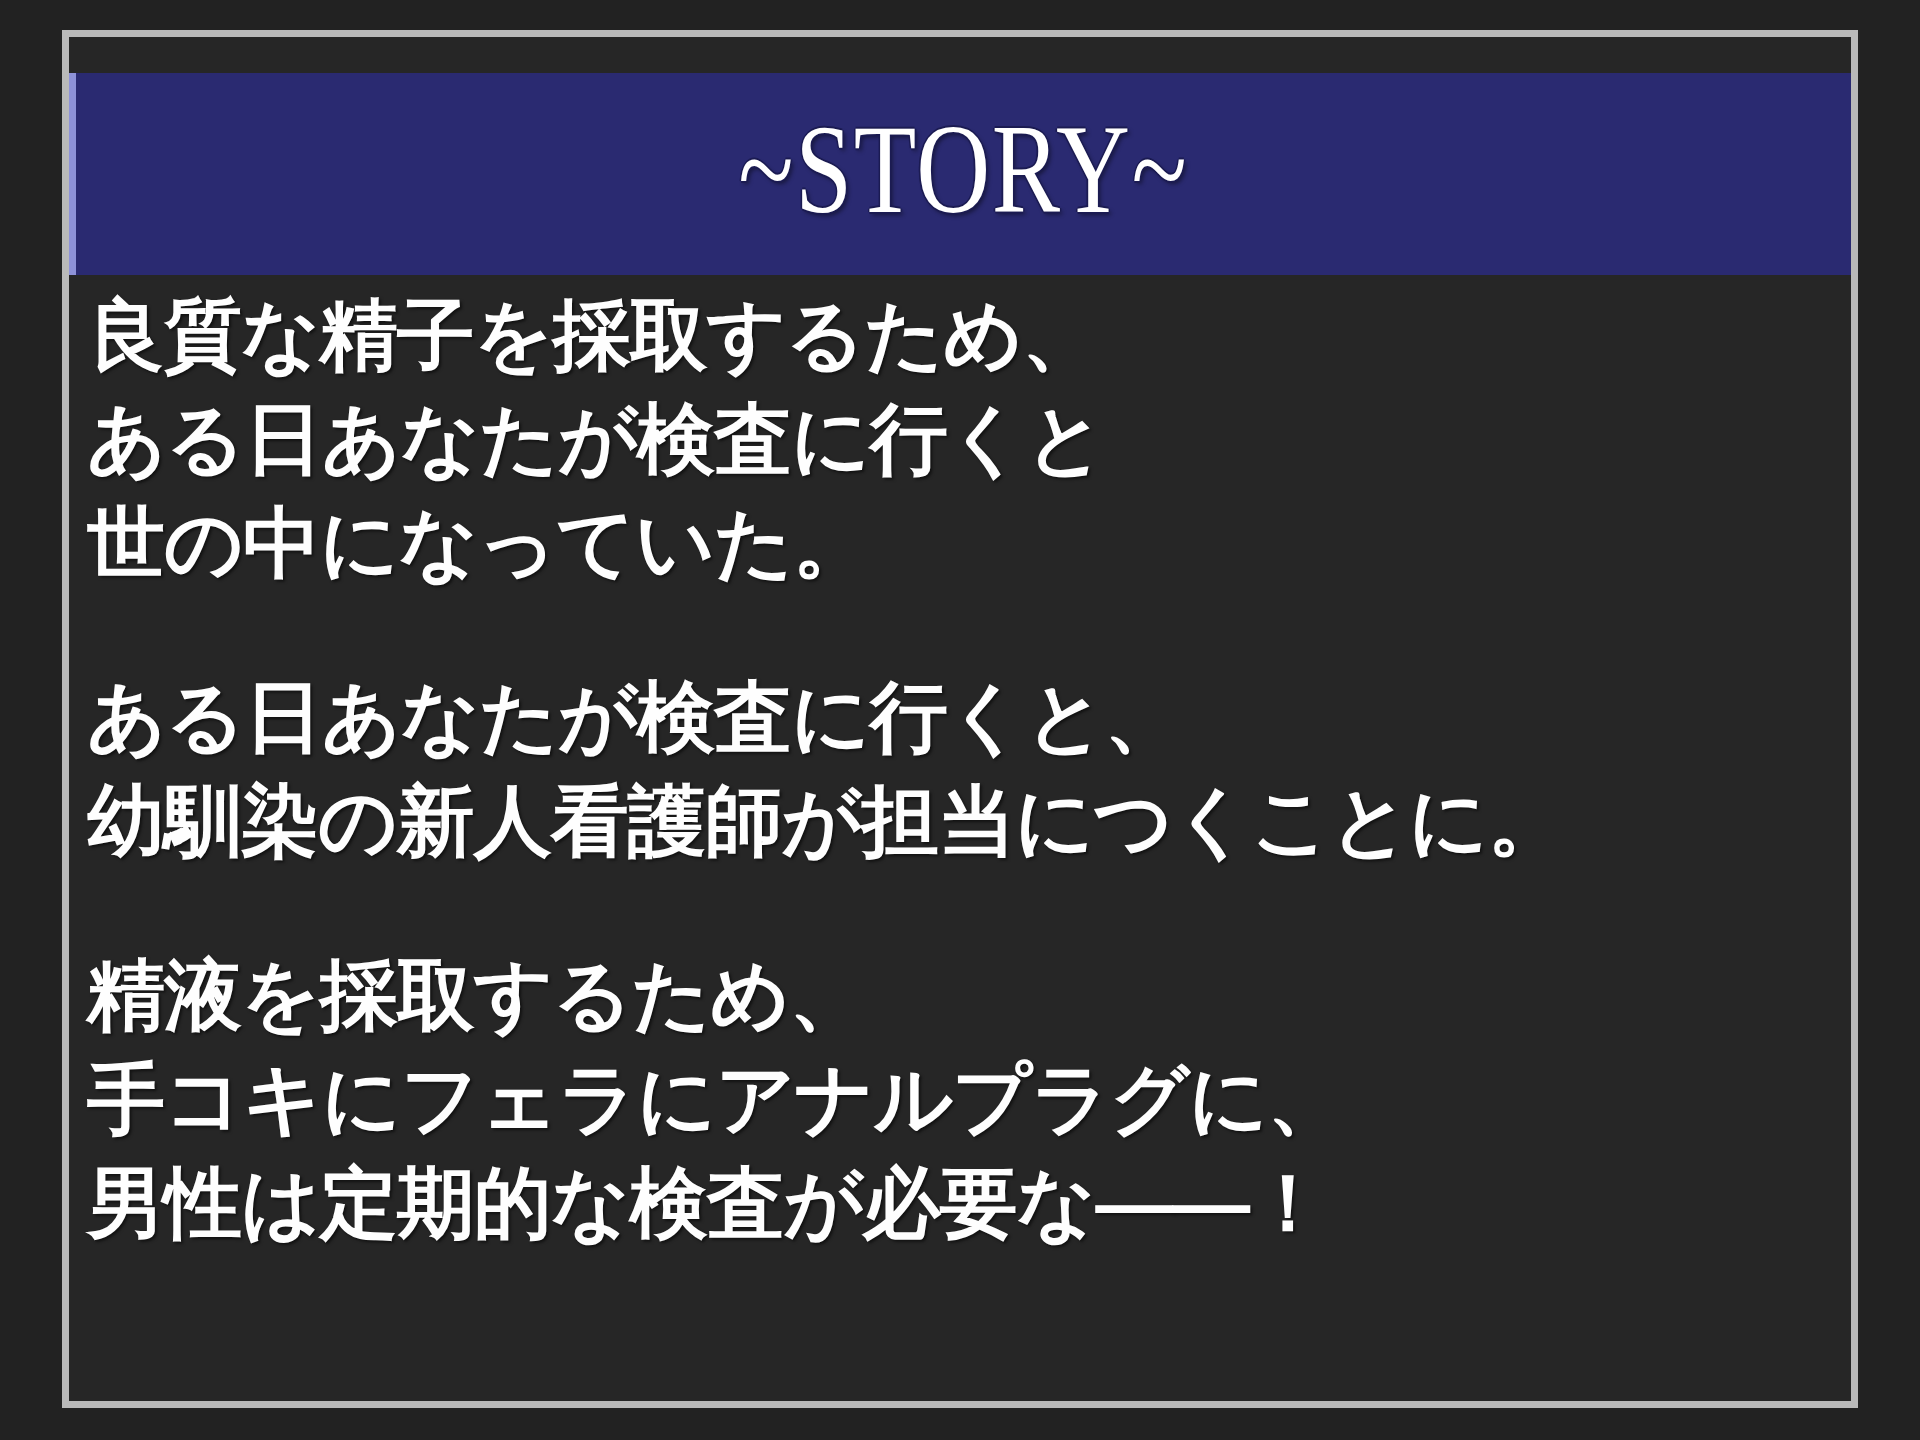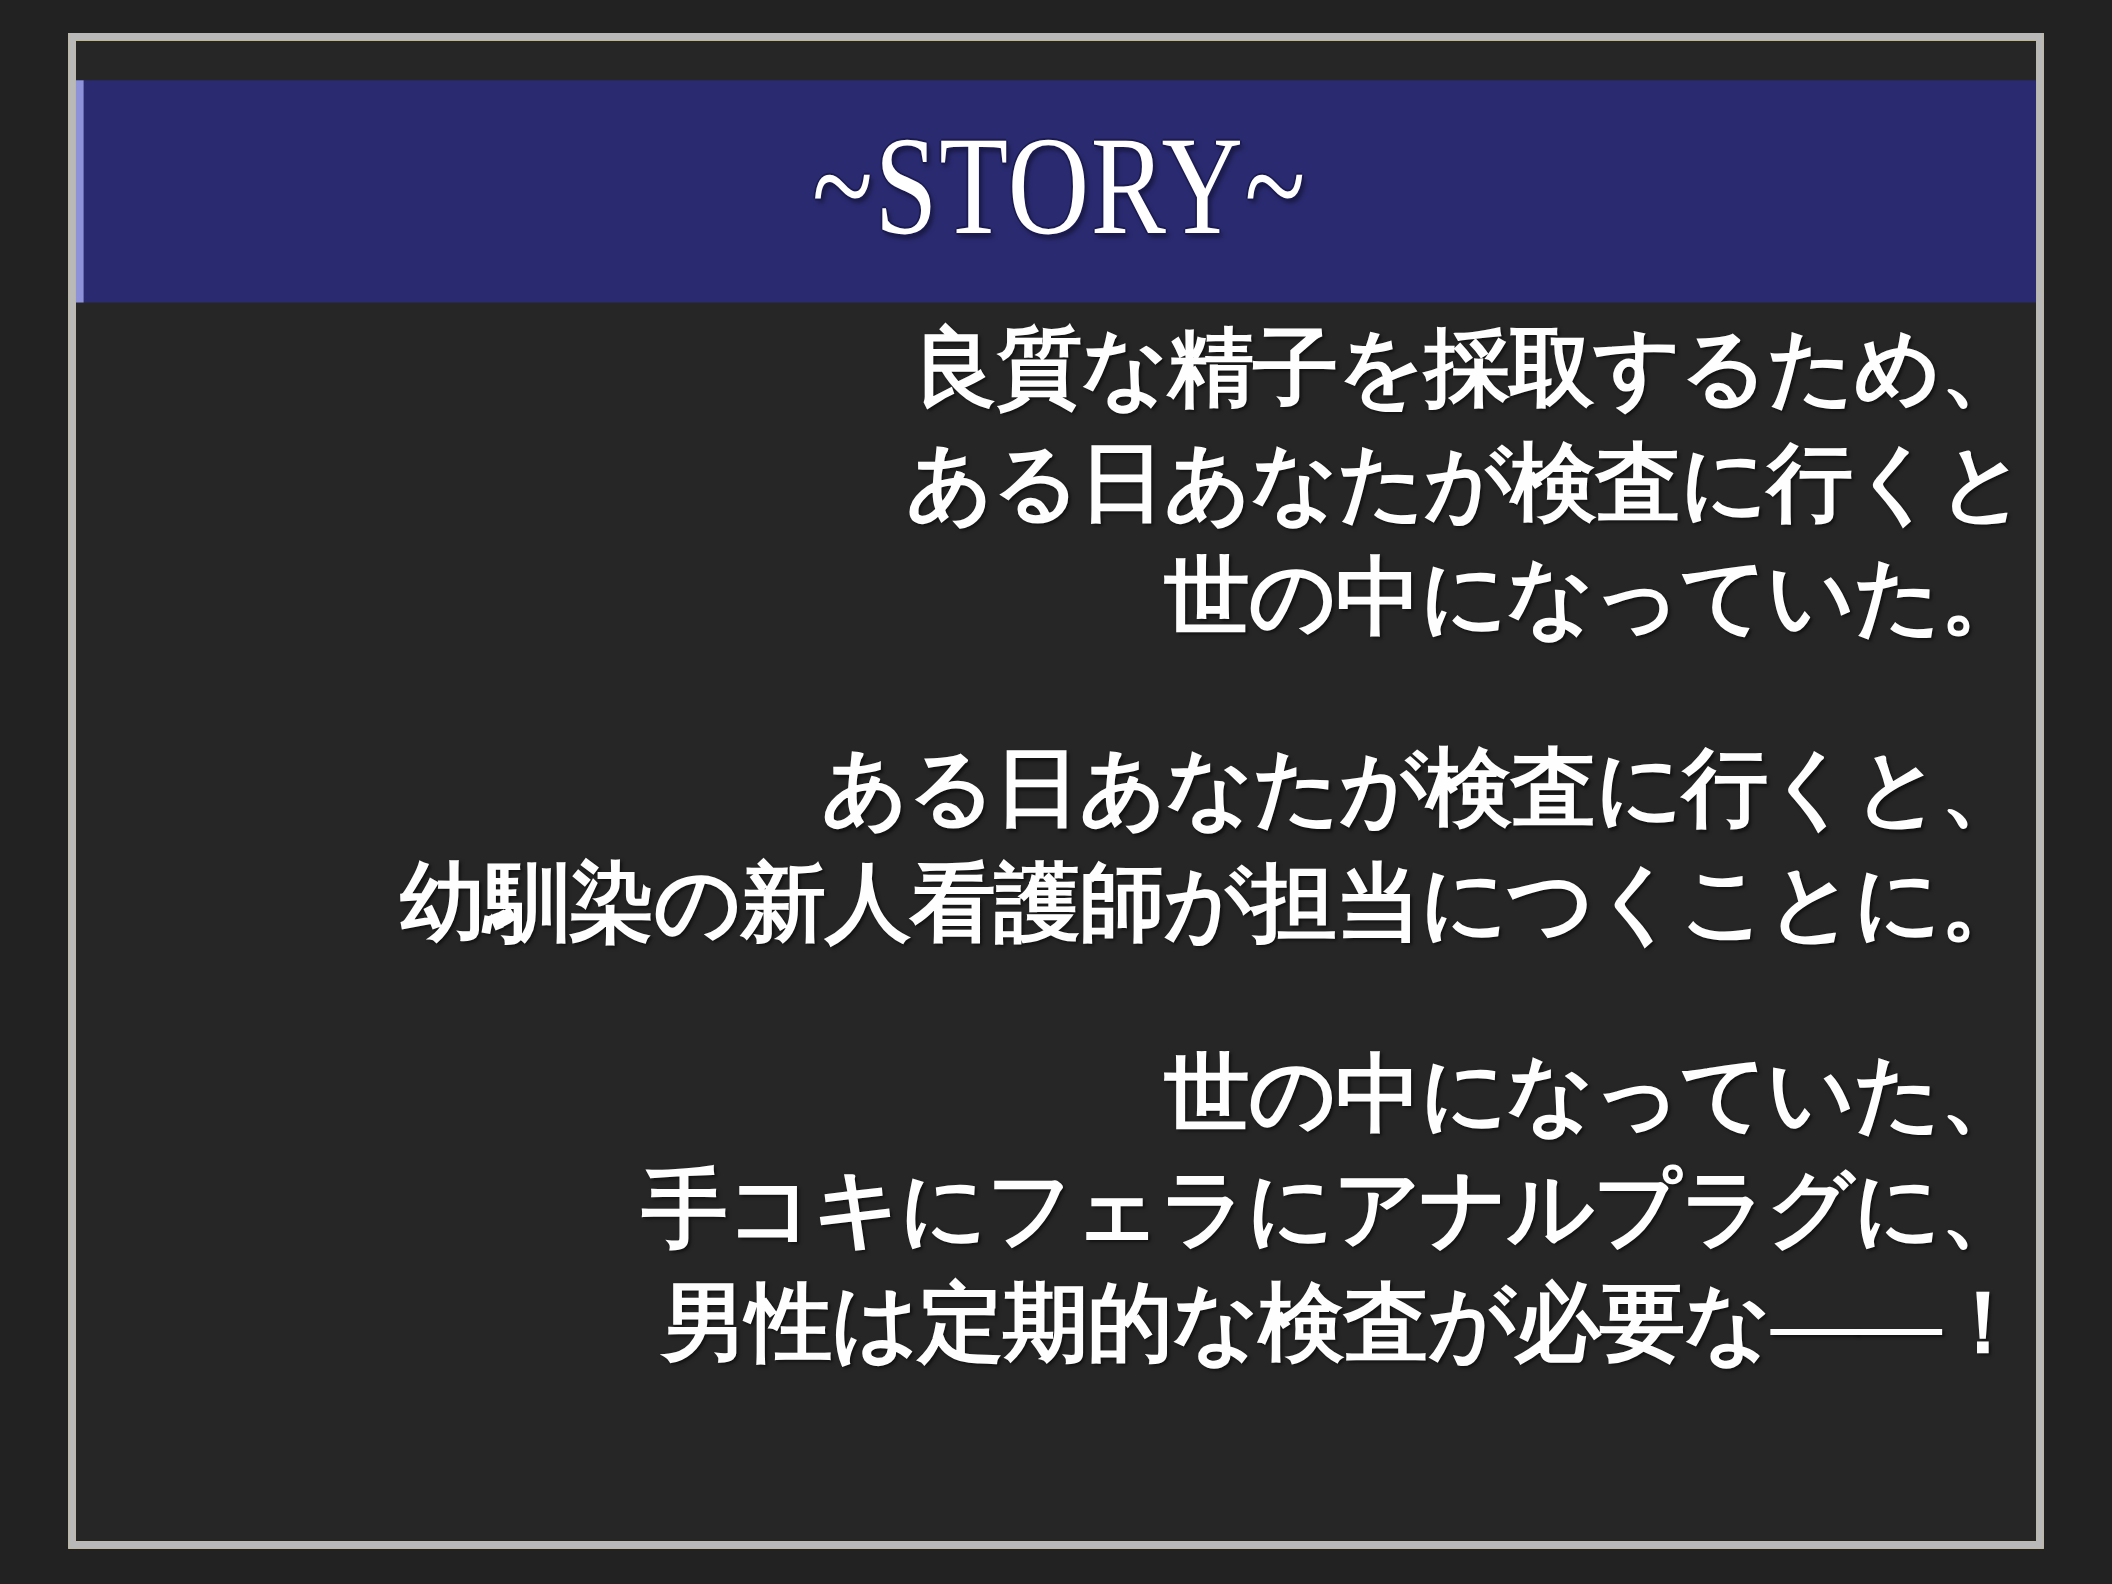--- a/index.html
+++ b/index.html
@@ -81,30 +81,29 @@
   #story-body {
     position: absolute;
     left: 18px;
     top: 246px;
     right: 10px;
     bottom: 0;
     color: #ffffff;
   }
 
   .story-line {
-    font-family: Liberation Serif, serif;
+    font-family: Liberation Sans, sans-serif;
     font-weight: bold;
     font-size: 78px;
     line-height: 104px;
     height: 104px;
     color: #fefefe;
     white-space: pre;
     letter-spacing: -1px;
     text-shadow: 2px 2px 3px rgba(0,0,0,0.55);
-    text-align: right;
   }
 
   .story-line.blank {
     font-size: 40px;
     height: 70px;
     line-height: 70px;
   }
 </style>
 </head>
 <body>
@@ -119,21 +118,21 @@
       </div>
 
       <div id="story-body" style="color: rgb(255, 255, 255);">
           <div class="story-line">良質な精子を採取するため、</div>
           <div class="story-line">ある日あなたが検査に行くと</div>
           <div class="story-line">世の中になっていた。</div>
           <div class="story-line blank"></div>
           <div class="story-line">ある日あなたが検査に行くと、</div>
           <div class="story-line">幼馴染の新人看護師が担当につくことに。</div>
           <div class="story-line blank"></div>
-          <div class="story-line">世の中になっていた、</div>
+          <div class="story-line">精液を採取するため、</div>
           <div class="story-line">手コキにフェラにアナルプラグに、</div>
           <div class="story-line">男性は定期的な検査が必要な――！</div>
         </div>
 
     </div>
   </div>
 
 </div>
 
 </body></html>

